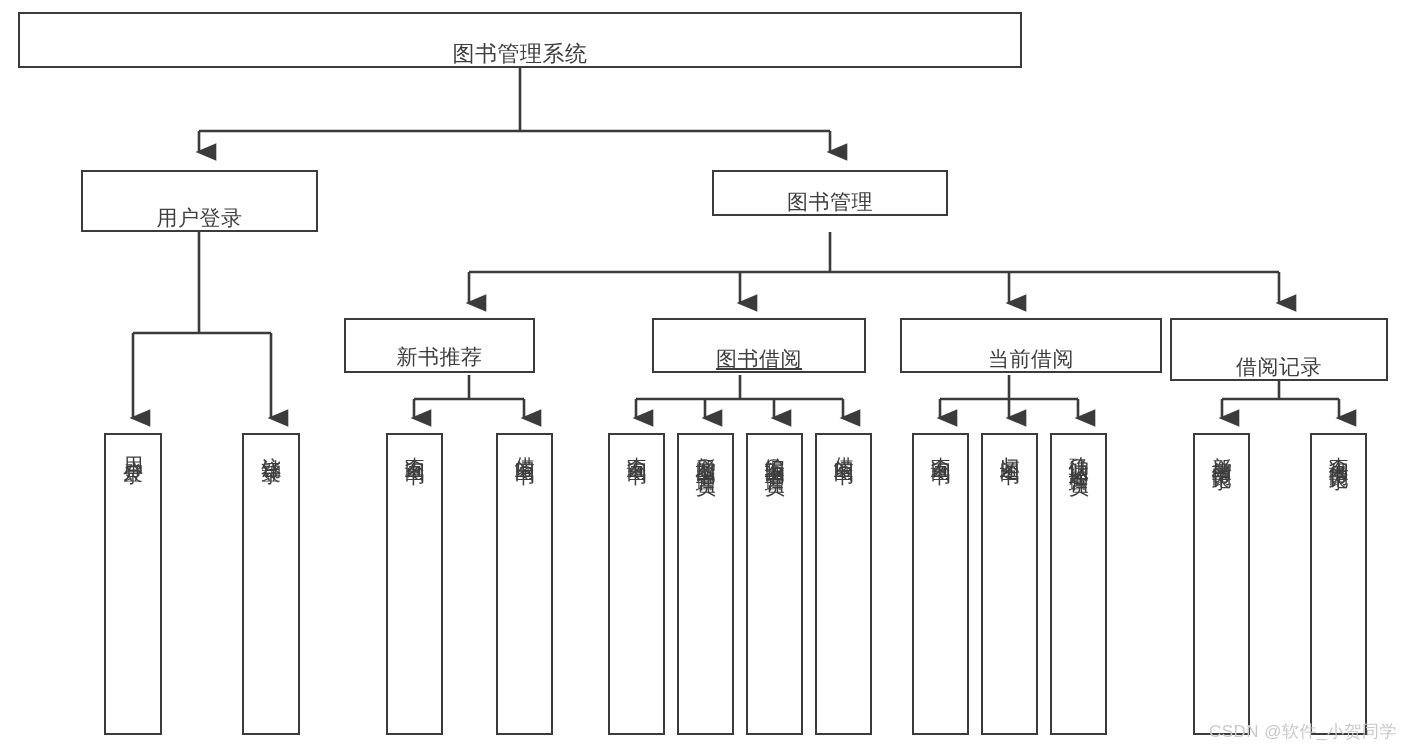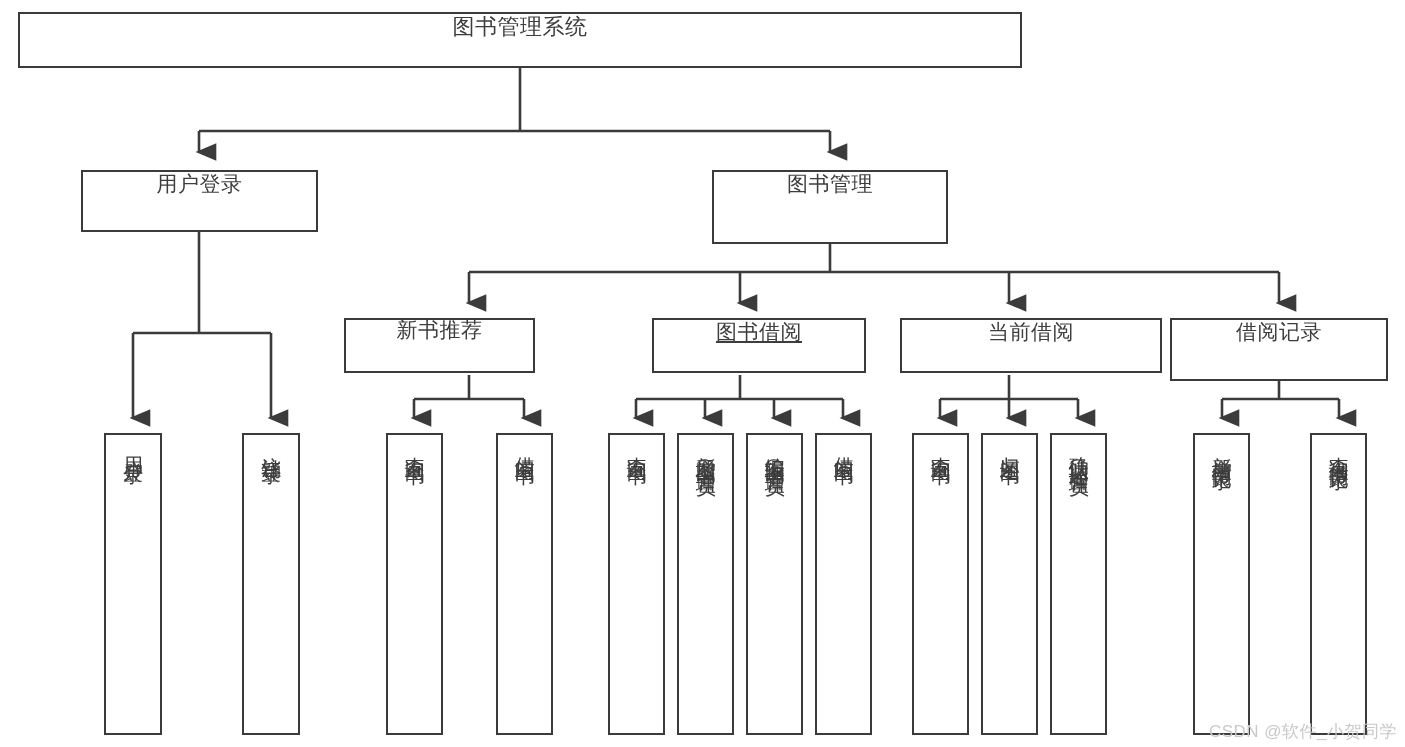--- a/index.html
+++ b/index.html
@@ -18,21 +18,21 @@
     background: #ffffff;
     overflow: hidden;
   }
   
   .node {
     position: absolute;
     box-sizing: border-box;
     background: #ffffff;
     border: 2.5px solid #3b3b3b;
     display: flex;
-    align-items: flex-start;
+    align-items: flex-end;
     justify-content: center;
     color: #3d3d3d;
   }
   .node .label {
     font-size: 21px;
     line-height: 1.15;
     letter-spacing: 0.5px;
     white-space: nowrap;
   }
   .node.root .label { font-size: 22px; }
@@ -127,21 +127,21 @@
     </g>
   </svg>
 
   <div class="node root" style="left:18px; top:12px; width:1004px; height:56px;">
     <span class="label">图书管理系统</span>
   </div>
 
   <div class="node" style="left:81px; top:170px; width:237px; height:62px;">
     <span class="label">用户登录</span>
   </div>
-  <div class="node" style="left:712px; top:170px; width:236px; height:74px;">
+  <div class="node" style="left:712px; top:170px; width:236px; height:46px;">
     <span class="label">图书管理</span>
   </div>
 
   <div class="node" style="left:344px; top:318px; width:191px; height:55px;font-family:Liberation Mono, monospace;">
     <span class="label">新书推荐</span>
   </div>
   <div class="node" style="left:652px; top:318px; width:214px; height:55px;text-decoration:underline;">
     <span class="label">图书借阅</span>
   </div>
   <div class="node" style="left:900px; top:318px; width:262px; height:55px;">

